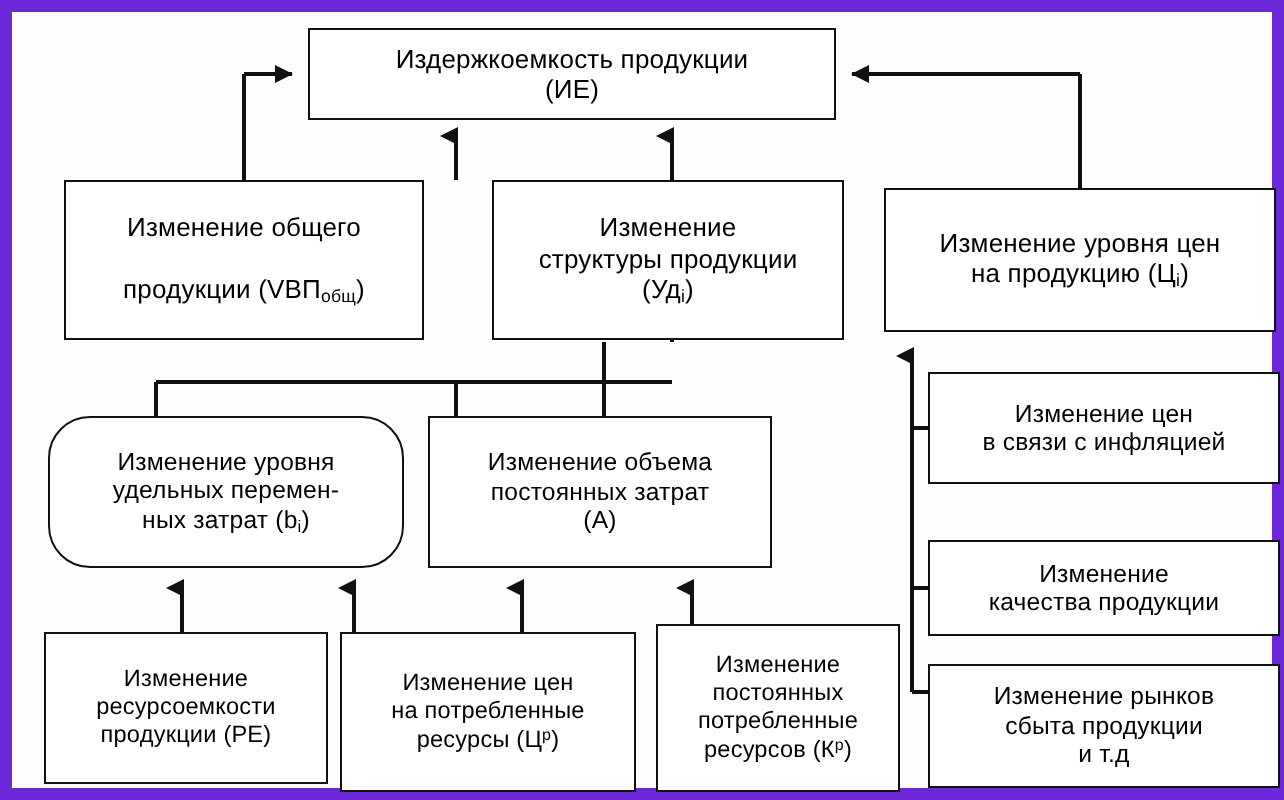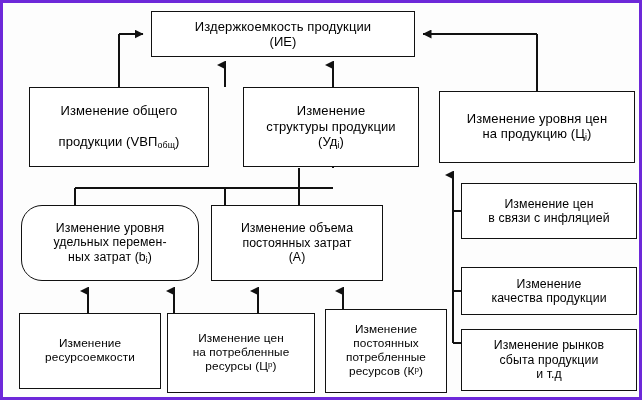--- a/index.html
+++ b/index.html
@@ -6,21 +6,21 @@
   body{
     width:642px;height:400px;
     background:#ffffff;
     font-family:"Liberation Sans","DejaVu Sans",sans-serif;
     overflow:hidden;
   }
   #diagram{
     position:relative;
     width:642px;height:400px;
     box-sizing:border-box;
-    border:3px solid #6d28d9;
+    border:6px solid #6d28d9;
     background:#fdfdfd;
     padding-left:41px;
   }
   svg.wires{
     position:absolute;left:0;top:0;
     width:642px;height:400px;
     pointer-events:none;
   }
   .node{
     position:absolute;
@@ -153,20 +153,21 @@
       <span>Изменение объема</span><br>
       <span>постоянных затрат</span><br>
       <span>(А)</span>
     </span>
   </div>
 
   <div class="node f115" id="n-resource">
     <span class="txt">
       <span>Изменение</span><br>
       <span>ресурсоемкости</span><br>
+      <span>продукции (РЕ)</span>
     </span>
   </div>
 
   <div class="node f115" id="n-resprice">
     <span class="txt">
       <span>Изменение цен</span><br>
       <span>на потребленные</span><br>
       <span>ресурсы (Ц</span><sup>р</sup><span>)</span>
     </span>
   </div>

